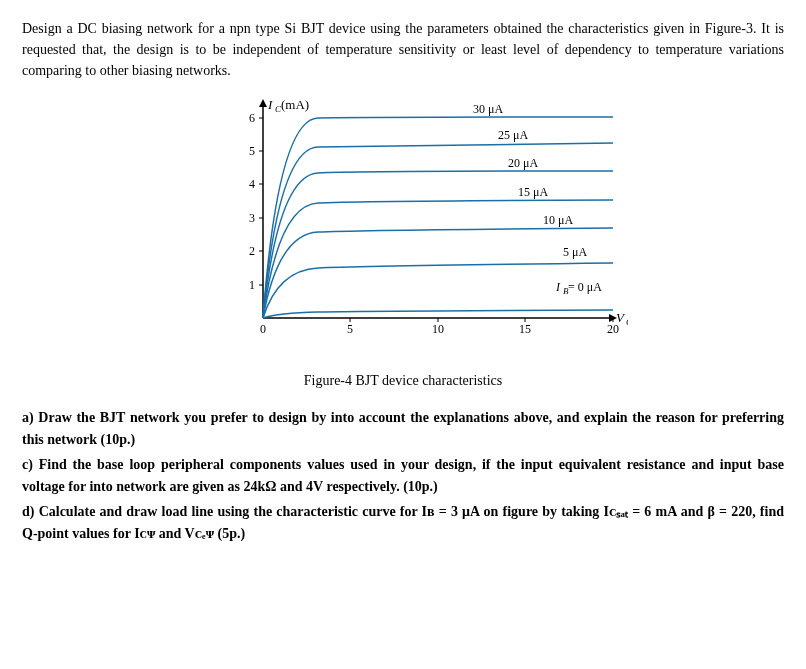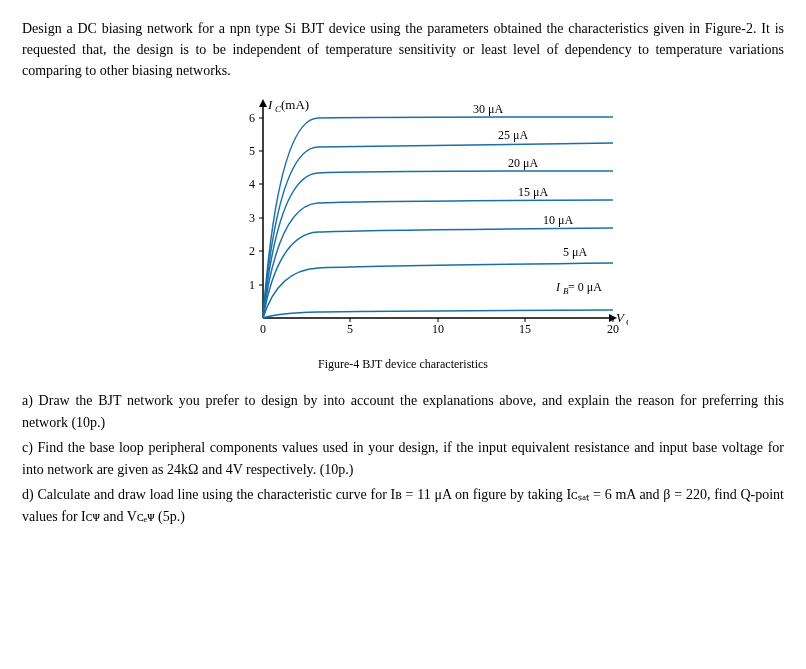--- a/index.html
+++ b/index.html
@@ -28,37 +28,38 @@
       width: 420px;
       height: 260px;
       margin-left: 30px;
     }
     svg.chart {
       width: 420px;
       height: 260px;
     }
     .figure-caption {
       text-align: center;
-      font-size: 12px;
-      margin-top: 4px;
+      font-size: 14px;
+      margin-top: 20px;
       margin-bottom: 10px;
     }
     .questions {
       line-height: 1.6;
       text-align: justify;
     }
     .questions p {
       margin-bottom: 2px;
+      font-weight: bold;
     }
   </style>
 </head>
 <body>
 
 <div>
-  <p class="intro-text">Design a DC biasing network for a npn type Si BJT device using the parameters obtained the characteristics given in Figure-2. It is requested that, the design is to be independent of temperature sensitivity or least level of dependency to temperature variations comparing to other biasing networks.</p>
+  <p class="intro-text">Design a DC biasing network for a npn type Si BJT device using the parameters obtained the characteristics given in Figure-3. It is requested that, the design is to be independent of temperature sensitivity or least level of dependency to temperature variations comparing to other biasing networks.</p>
 </div>
 
 <div class="figure-container">
   <div class="graph-area">
     <svg class="chart" viewBox="0 0 420 260">
 
       <line x1="55" y1="10" x2="55" y2="225" stroke="#000" stroke-width="1.5"></line>
 
       <polygon points="55,6 51,14 59,14" fill="#000"></polygon>
 
@@ -120,14 +121,14 @@
       <text x="360" y="198" font-family="Times New Roman, serif" font-size="12"> = 0 μA</text>
 
     </svg>
   </div>
   <p class="figure-caption">Figure-4 BJT device characteristics</p>
 </div>
 
 <div class="questions">
   <p>a) Draw the BJT network you prefer to design by into account the explanations above, and explain the reason for preferring this network (10p.)</p>
   <p>c) Find the base loop peripheral components values used in your design, if the input equivalent resistance and input base voltage for into network are given as 24kΩ and 4V respectively. (10p.)</p>
-  <p>d) Calculate and draw load line using the characteristic curve for Iʙ = 11 μA on figure by taking Iᴄₛₐₜ = 6 mA and β = 220, find Q-point values for Iᴄᴪ and Vᴄₑᴪ (5p.)</p>
+  <p>d) Calculate and draw load line using the characteristic curve for Iʙ = 3 μA on figure by taking Iᴄₛₐₜ = 6 mA and β = 220, find Q-point values for Iᴄᴪ and Vᴄₑᴪ (5p.)</p>
 </div>
 
 </body></html>

